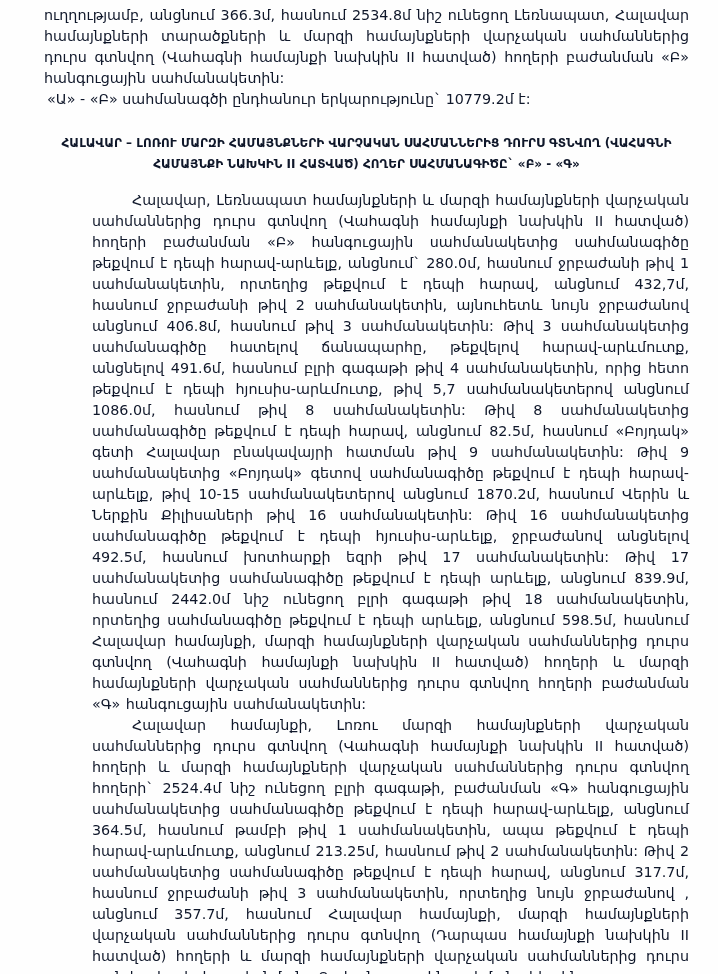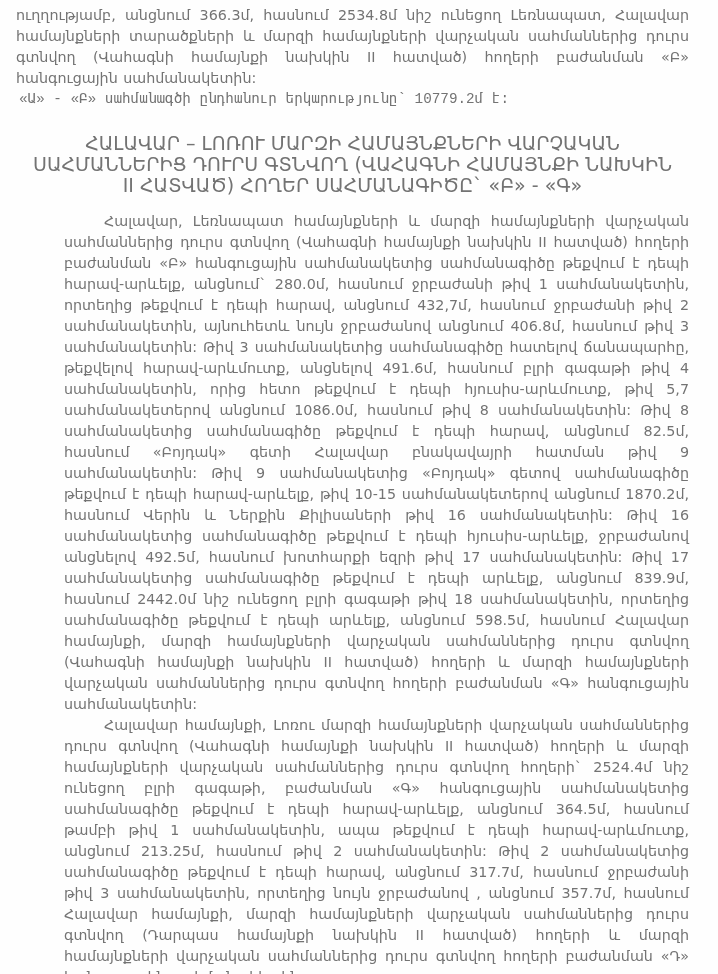--- a/index.html
+++ b/index.html
@@ -6,46 +6,45 @@
     margin: 0;
     padding: 0;
     background: #ffffff;
   }
   .page {
     position: relative;
     width: 718px;
     height: 974px;
     box-sizing: border-box;
     background: #fefefe;
-    color: #737373;
+    color: #0f172a;
     font-family: "DejaVu Sans", sans-serif;
     font-size: 14.3px;
     line-height: 21px;
-    padding: 5px 29px 0 16px;
+    padding: 5px 29px 0 44px;
     overflow: hidden;
   }
   .para {
     margin: 0;
     text-align: justify;
     word-spacing: 1px;
   }
   .para.indented {
     text-indent: 40px;
     margin-left: 48px;
   }
   .total-line {
     margin: 0;
     text-align: left;
     padding-left: 3px;
-    font-family: Liberation Mono, monospace;
   }
   .heading {
-    font-weight: normal;
+    font-weight: bold;
     text-align: center;
-    font-size: 19px;
+    font-size: 12px;
     line-height: 21px;
     margin: 23px 14px 15px 14px;
   }
 </style>
 </head>
 <body>
 
 <div class="page">
 
   <p class="para">ուղղությամբ, անցնում 366.3մ, հասնում 2534.8մ նիշ ունեցող Լեռնապատ, Հալավար համայնքների տարածքների և մարզի համայնքների վարչական սահմաններից դուրս գտնվող (Վահագնի համայնքի նախկին II հատված) հողերի բաժանման «Բ» հանգուցային սահմանակետին:</p>

